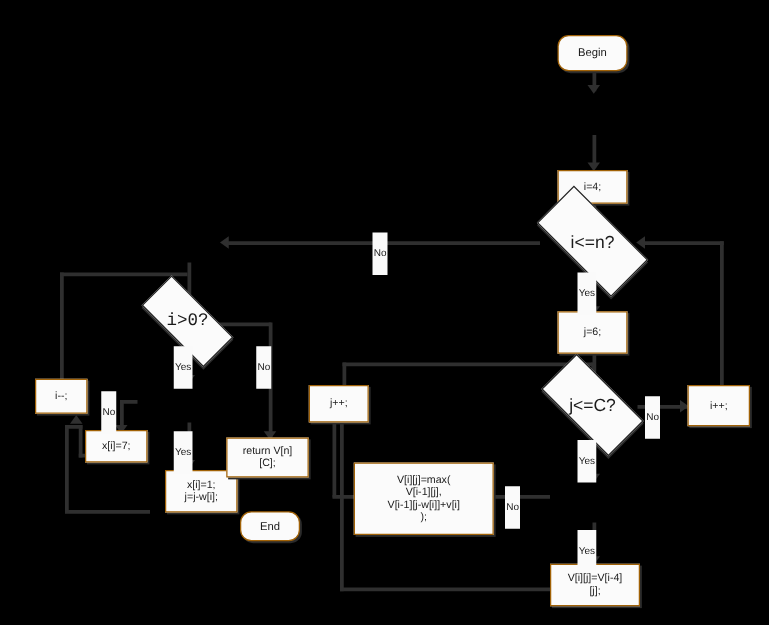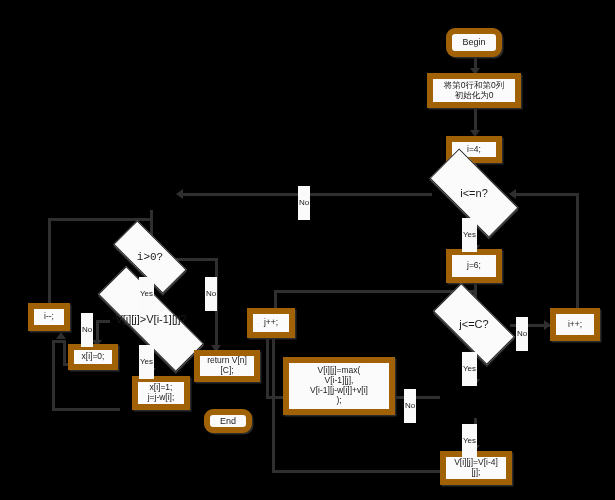--- a/index.html
+++ b/index.html
@@ -1,30 +1,30 @@
 <!DOCTYPE html>
 <html><head>
 <meta charset="utf-8">
 <style>
   html,body{margin:0;padding:0;background:#000;}
   #canvas{position:relative;width:615px;height:500px;background:#000;
           font-family:"Liberation Sans","DejaVu Sans",sans-serif;overflow:hidden;}
 
   .node{position:absolute;box-sizing:border-box;background:#fbfbfb;color:#1a1a1a;
-        border:6px solid #a16207;display:flex;align-items:center;justify-content:center;
+        border:1px solid #a16207;display:flex;align-items:center;justify-content:center;
         text-align:center;line-height:1.15;white-space:pre-line;
         box-shadow:1.5px 1.5px 0 0 #2b2b2b;}
   .process{font-size:8.5px;}
   .terminator{border-radius:9px;font-size:9px;}
 
   .decision{position:absolute;box-sizing:border-box;}
   .decision .dshape{position:absolute;inset:0;background:#fbfbfb;border:1px solid #222;
         transform:rotate(45deg);box-shadow:1.5px 1.5px 0 0 #2b2b2b;}
   .decision .dlabel{position:absolute;inset:0;display:flex;align-items:center;
-        justify-content:center;color:#1a1a1a;font-size:11px;white-space:nowrap;z-index:2;}
+        justify-content:center;color:#1a1a1a;font-size:14px;white-space:nowrap;z-index:2;}
 
   .ln{position:absolute;background:#2f2f2f;}
   .hln{height:3px;}
   .vln{width:3px;}
 
   .arrow{position:absolute;width:0;height:0;}
   .ar-down{border-left:5px solid transparent;border-right:5px solid transparent;border-top:7px solid #2f2f2f;}
   .ar-up{border-left:5px solid transparent;border-right:5px solid transparent;border-bottom:7px solid #2f2f2f;}
   .ar-left{border-top:5px solid transparent;border-bottom:5px solid transparent;border-right:7px solid #2f2f2f;}
   .ar-right{border-top:5px solid transparent;border-bottom:5px solid transparent;border-left:7px solid #2f2f2f;}
@@ -106,72 +106,66 @@
   <div class="ln hln" style="left:52px;top:408px;width:68px;"></div>
   <div class="ln vln" style="left:52px;top:340px;height:70px;"></div>
   <div class="ln hln" style="left:52px;top:340px;width:14px;"></div>
   <div class="arrow ar-up" style="left:56px;top:332px;"></div>
 
   <div class="ln vln" style="left:48px;top:218px;height:90px;"></div>
   <div class="ln hln" style="left:48px;top:218px;width:102px;"></div>
 
   <div class="node terminator" style="left:446px;top:28px;width:56px;height:29px;">Begin</div>
 
-  <div class="node process" style="left:427px;top:73px;width:94px;height:35px;">将第0行和第0列
-初始化为0</div>
 
   <div class="node process" style="left:446px;top:136px;width:56px;height:27px;">i=4;</div>
 
   <div class="decision" style="left:432px;top:172px;width:84px;height:42px;">
     <div class="dshape"></div>
     <div class="dlabel">i&lt;=n?</div>
   </div>
 
   <div class="node process" style="left:446px;top:249px;width:56px;height:34px;">j=6;</div>
 
   <div class="decision" style="left:436px;top:304px;width:76px;height:40px;">
     <div class="dshape"></div>
     <div class="dlabel">j&lt;=C?</div>
   </div>
 
   <div class="node process" style="left:550px;top:308px;width:50px;height:33px;">i++;</div>
 
 
-  <div class="node process" style="left:283px;top:357px;width:112px;height:58px;">V[i][j]=max(
+  <div class="node process" style="left:283px;top:370px;width:112px;height:58px;">V[i][j]=max(
 V[i-1][j],
 V[i-1][j-w[i]]+v[i]
 );</div>
 
   <div class="node process" style="left:440px;top:451px;width:72px;height:34px;">V[i][j]=V[i-4]
 [j];</div>
 
   <div class="node process" style="left:247px;top:308px;width:48px;height:30px;">j++;</div>
 
 
   <div class="decision" style="left:115px;top:240px;width:70px;height:34px;font-family:Liberation Mono, monospace;">
     <div class="dshape"></div>
     <div class="dlabel">i&gt;0?</div>
   </div>
 
-  <div class="decision" style="left:96px;top:299px;width:110px;height:40px;">
-    <div class="dshape"></div>
-    <div class="dlabel">V[i][j]&gt;V[i-1][j]?</div>
-  </div>
 
   <div class="node process" style="left:28px;top:303px;width:42px;height:28px;">i--;</div>
 
-  <div class="node process" style="left:68px;top:344px;width:50px;height:26px;">x[i]=0;</div>
+  <div class="node process" style="left:68px;top:344px;width:50px;height:26px;">x[i]=7;</div>
 
   <div class="node process" style="left:132px;top:376px;width:58px;height:34px;">x[i]=1;
 j=j-w[i];</div>
 
-  <div class="node process" style="left:194px;top:350px;width:66px;height:32px;">return V[n]
+  <div class="node process" style="left:181px;top:350px;width:66px;height:32px;">return V[n]
 [C];</div>
 
-  <div class="node terminator" style="left:204px;top:409px;width:48px;height:24px;">End</div>
+  <div class="node terminator" style="left:192px;top:409px;width:48px;height:24px;">End</div>
 
   <div class="elabel" style="left:298px;top:186px;">No</div>
   <div class="elabel" style="left:462px;top:218px;">Yes</div>
   <div class="elabel" style="left:516px;top:317px;">No</div>
   <div class="elabel" style="left:462px;top:352px;">Yes</div>
   <div class="elabel" style="left:404px;top:389px;">No</div>
   <div class="elabel" style="left:462px;top:424px;">Yes</div>
   <div class="elabel" style="left:139px;top:277px;">Yes</div>
   <div class="elabel" style="left:205px;top:277px;">No</div>
   <div class="elabel" style="left:81px;top:313px;">No</div>

